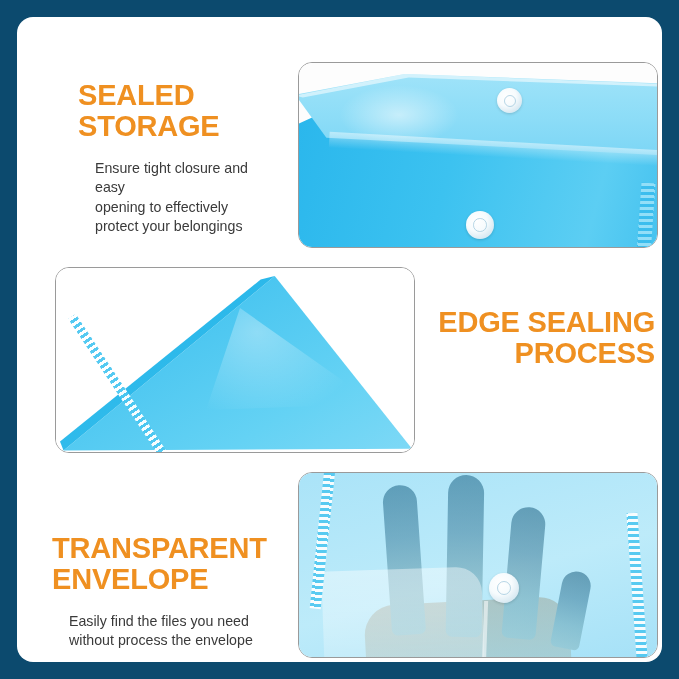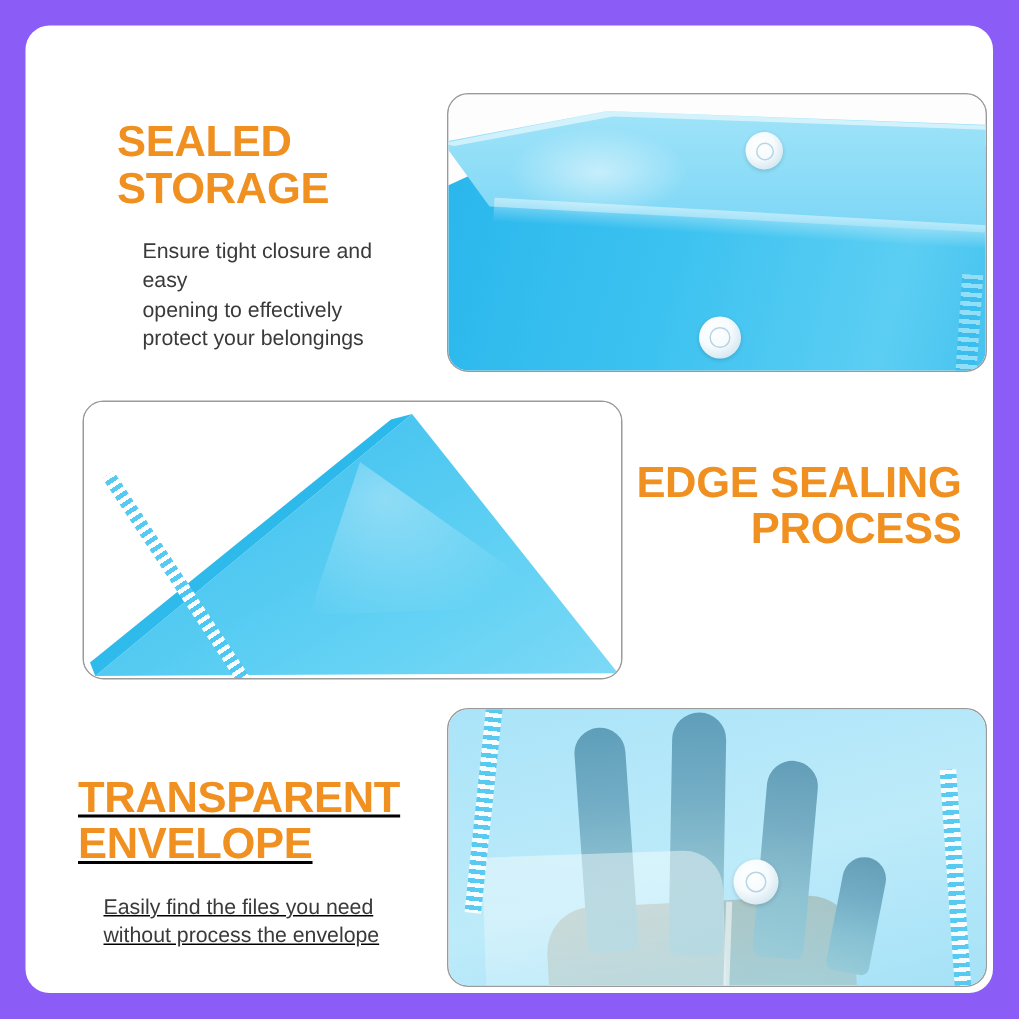--- a/index.html
+++ b/index.html
@@ -10,21 +10,21 @@
     width: 679px;
     height: 679px;
     overflow: hidden;
     font-family: "Liberation Sans", sans-serif;
     background: #fae98f;
   }
   .poster {
     position: relative;
     width: 679px;
     height: 679px;
-    background: #8b5cf6;
+    background: #0c4a6e;
     box-sizing: border-box;
   }
   .inner-card {
     position: absolute;
     left: 17px;
     top: 17px;
     width: 645px;
     height: 645px;
     background: #ffffff;
     border-radius: 16px;
@@ -50,22 +50,22 @@
     line-height: 19.3px;
     margin: 17px;
     white-space: pre-line;
   }
   .align-right .headline,
   .align-right .subtext {
     text-align: right;
   }
 
   #tb-sealed   { left: 61px;  top: 63px;  width: 205px; }
-  #tb-edge     { left: 384px; top: 290px; width: 240px; }
-  #tb-transp   { left: 35px;  top: 500px; width: 245px; text-decoration: underline; }
+  #tb-edge     { left: 398px; top: 290px; width: 240px; }
+  #tb-transp   { left: 35px;  top: 516px; width: 245px; }
 
   
   .panel {
     position: absolute;
     border: 1px solid #9a9a9a;
     border-radius: 14px;
     background: #ffffff;
     overflow: hidden;
     box-sizing: border-box;
   }

